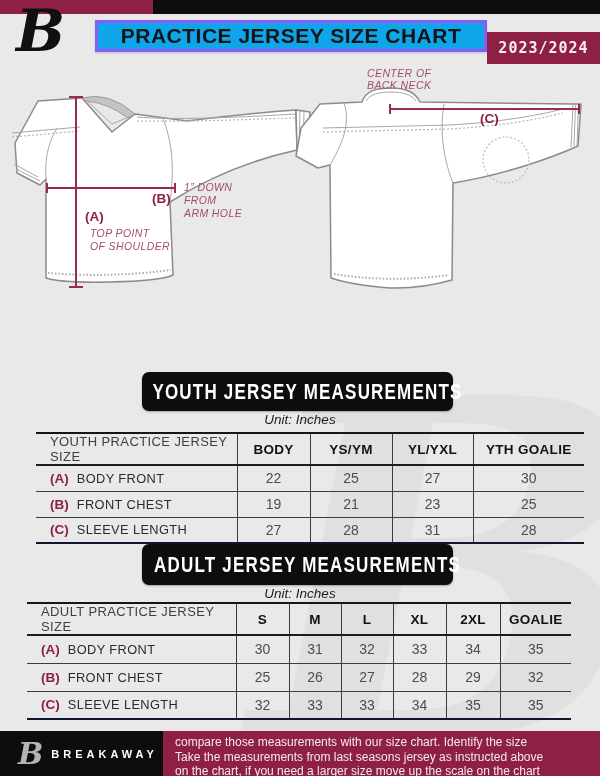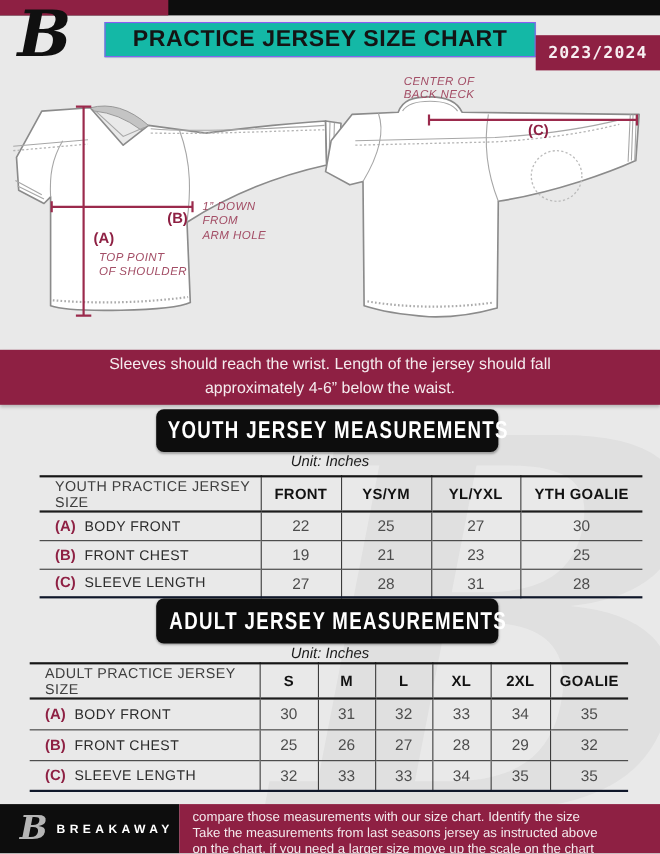--- a/index.html
+++ b/index.html
@@ -6,21 +6,21 @@
   body{font-family:"Liberation Sans",sans-serif;background:#bbb;}
   .page{position:relative;width:600px;height:776px;background:#e9e9e9;overflow:hidden;margin:0 auto;}
   .page *{box-sizing:border-box;}
 
   
   .topstrip{position:absolute;left:0;top:0;width:600px;height:14px;background:#0d0d0d;z-index:2;}
   .topstrip-maroon{position:absolute;left:0;top:0;width:153px;height:14px;background:#8e2043;}
 
   
   .brand-b{position:absolute;left:16px;top:2px;font:bold italic 58px "DejaVu Serif",serif;color:#101010;z-index:3;line-height:1;}
-  .title-box{position:absolute;left:95px;top:20px;width:392px;height:32px;background:#14b8a6;border:1px solid #8b5cf6;
+  .title-box{position:absolute;left:95px;top:20px;width:392px;height:32px;background:#0ea5e9;border:3px solid #8b5cf6;
              display:flex;align-items:center;justify-content:center;z-index:2;box-shadow:0 1px 2px rgba(0,0,0,.18);}
   .title-box span{font-size:21px;font-weight:800;letter-spacing:.5px;color:#141414;white-space:nowrap;}
   .season-box{position:absolute;left:487px;top:20px;width:113px;height:32px;background:#8e2043;
               display:flex;align-items:center;justify-content:center;z-index:2;margin-top:12px;}
   .season-box span{font-family:"DejaVu Sans Mono",monospace;font-size:15px;font-weight:bold;letter-spacing:1px;color:#f7eef1;}
 
   
   .diagram{position:absolute;left:0;top:60px;z-index:1;}
   .jersey{fill:#ffffff;stroke:#8b8b8b;stroke-width:1.5;stroke-linejoin:round;}
   .seam{fill:none;stroke:#a7a7a7;stroke-width:1;}
@@ -128,42 +128,38 @@
       <circle cx="506" cy="100" r="23" fill="none" stroke="#bcbcbc" stroke-width="1.2" stroke-dasharray="2,2"></circle>
       <path class="hemstitch" d="M334,214 Q390,223 449,215"></path>
 
       <path class="mline" d="M390,49 L579,49 M390,44 L390,54 M579,44 L579,54"></path>
       <text class="m-label" x="480" y="63">(C)</text>
       <text class="m-note" x="367" y="17">CENTER OF</text>
       <text class="m-note" x="367" y="29">BACK NECK</text>
     </g>
   </svg>
 
-  <div class="banner">
-    <div>Sleeves should reach the wrist. Length of the jersey should fall</div>
-    <div>approximately 4-6” below the waist.</div>
-  </div>
 
   <div class="pill" style="top:372px;height:39px;">
     <span>YOUTH JERSEY MEASUREMENTS</span>
   </div>
   <div class="unit" style="top:412px;">Unit: Inches</div>
 
   <table class="size-table" style="left:36px;top:432px;width:548px;">
     <colgroup>
         <col style="width:201px">
         <col style="width:73px">
         <col style="width:82px">
         <col style="width:81px">
         <col style="width:111px">
       </colgroup>
     <tbody>
         <tr class="head" style="height:28px;">
       <td class="lab-h">YOUTH PRACTICE JERSEY SIZE</td>
-      <td class="size-h vsep">FRONT</td>
+      <td class="size-h vsep">BODY</td>
       <td class="size-h vsep">YS/YM</td>
       <td class="size-h vsep">YL/YXL</td>
       <td class="size-h vsep">YTH GOALIE</td>
     </tr>
     <tr class="r" style="height:26px;">
       <td class="lab"><span class="letter">(A)</span><span class="rowlab">BODY FRONT</span></td>
       <td class="val vsep">22</td>
       <td class="val vsep">25</td>
       <td class="val vsep">27</td>
       <td class="val vsep">30</td>

